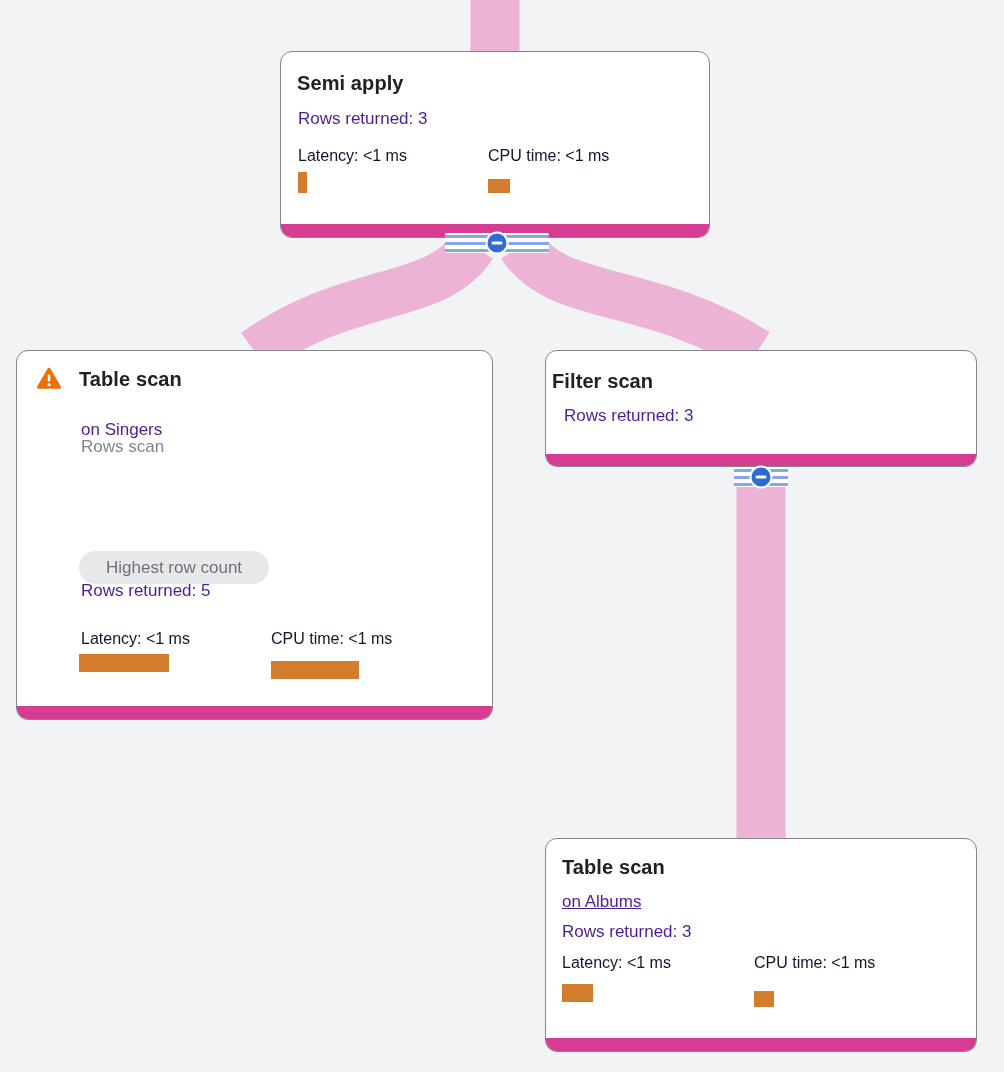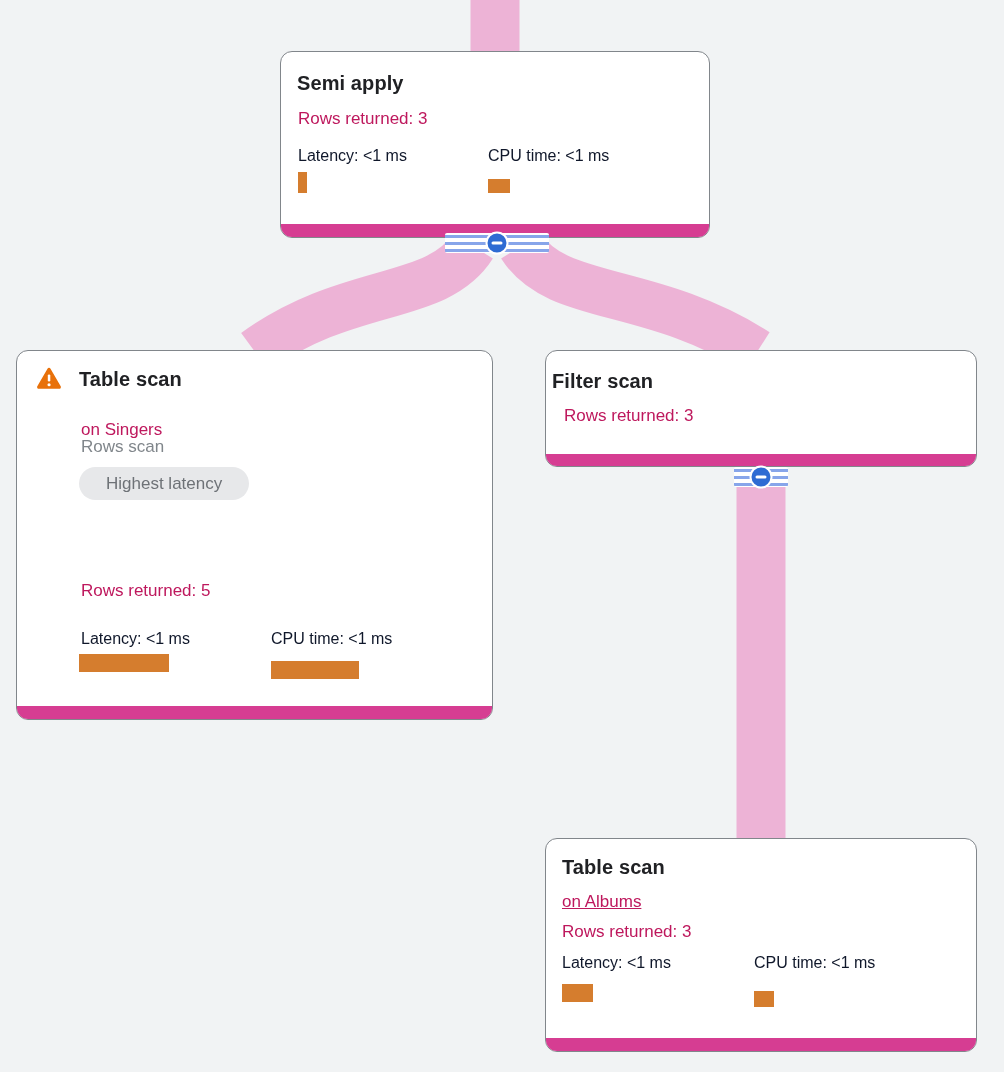--- a/index.html
+++ b/index.html
@@ -33,21 +33,21 @@
     position: absolute;
     font-size: 20px;
     font-weight: 600;
     letter-spacing: 0.1px;
     color: #202124;
     white-space: nowrap;
   }
   .body-text {
     position: absolute;
     font-size: 17px;
-    color: #be185d;
+    color: #4c1d95;
     white-space: nowrap;
   }
   .muted-text { color: #80868b; }
   .metric-label {
     position: absolute;
     font-size: 16px;
     color: #0f172a;
     white-space: nowrap;
   }
   .metric-bar {
@@ -131,21 +131,21 @@
 
   <div class="card" style="left:16px; top:350px; width:477px; height:370px;">
     <svg class="warning-icon" style="left:19px; top:15px;" width="26" height="25" viewBox="0 0 24 22">
       <path d="M10.6 1.9 L1.2 18.1 a1.6 1.6 0 0 0 1.4 2.4 h18.8 a1.6 1.6 0 0 0 1.4-2.4 L13.4 1.9 a1.6 1.6 0 0 0-2.8 0 Z" fill="#e8710a"></path>
       <rect x="10.9" y="7.2" width="2.3" height="6.6" rx="1.1" fill="#ffffff"></rect>
       <circle cx="12.05" cy="16.8" r="1.45" fill="#ffffff"></circle>
     </svg>
     <div class="node-title" style="left:62px; top:17px;">Table scan</div>
     <div class="body-text" style="left:64px; top:69px;">on Singers</div>
     <div class="body-text muted-text" style="left:64px; top:86px;">Rows scan</div>
-    <div class="badge" style="left:62px; top:116px;">Highest latency</div>
+    <div class="badge" style="left:62px; top:200px;">Highest row count</div>
     <div class="body-text" style="left:64px; top:230px;">Rows returned: 5</div>
     <div class="metric-label" style="left:64px; top:279px;">Latency: &lt;1 ms</div>
     <div class="metric-label" style="left:254px; top:279px;">CPU time: &lt;1 ms</div>
     <div class="metric-bar" style="left: 62px; top: 303px; width: 90px; height: 18px;"></div>
     <div class="metric-bar" style="left: 254px; top: 310px; width: 88px; height: 18px;"></div>
     <div class="strip"></div>
   </div>
 
   <div class="card" style="left:545px; top:350px; width:432px; height:117px;">
     <div class="node-title" style="left:6px; top:19px;">Filter scan</div>

